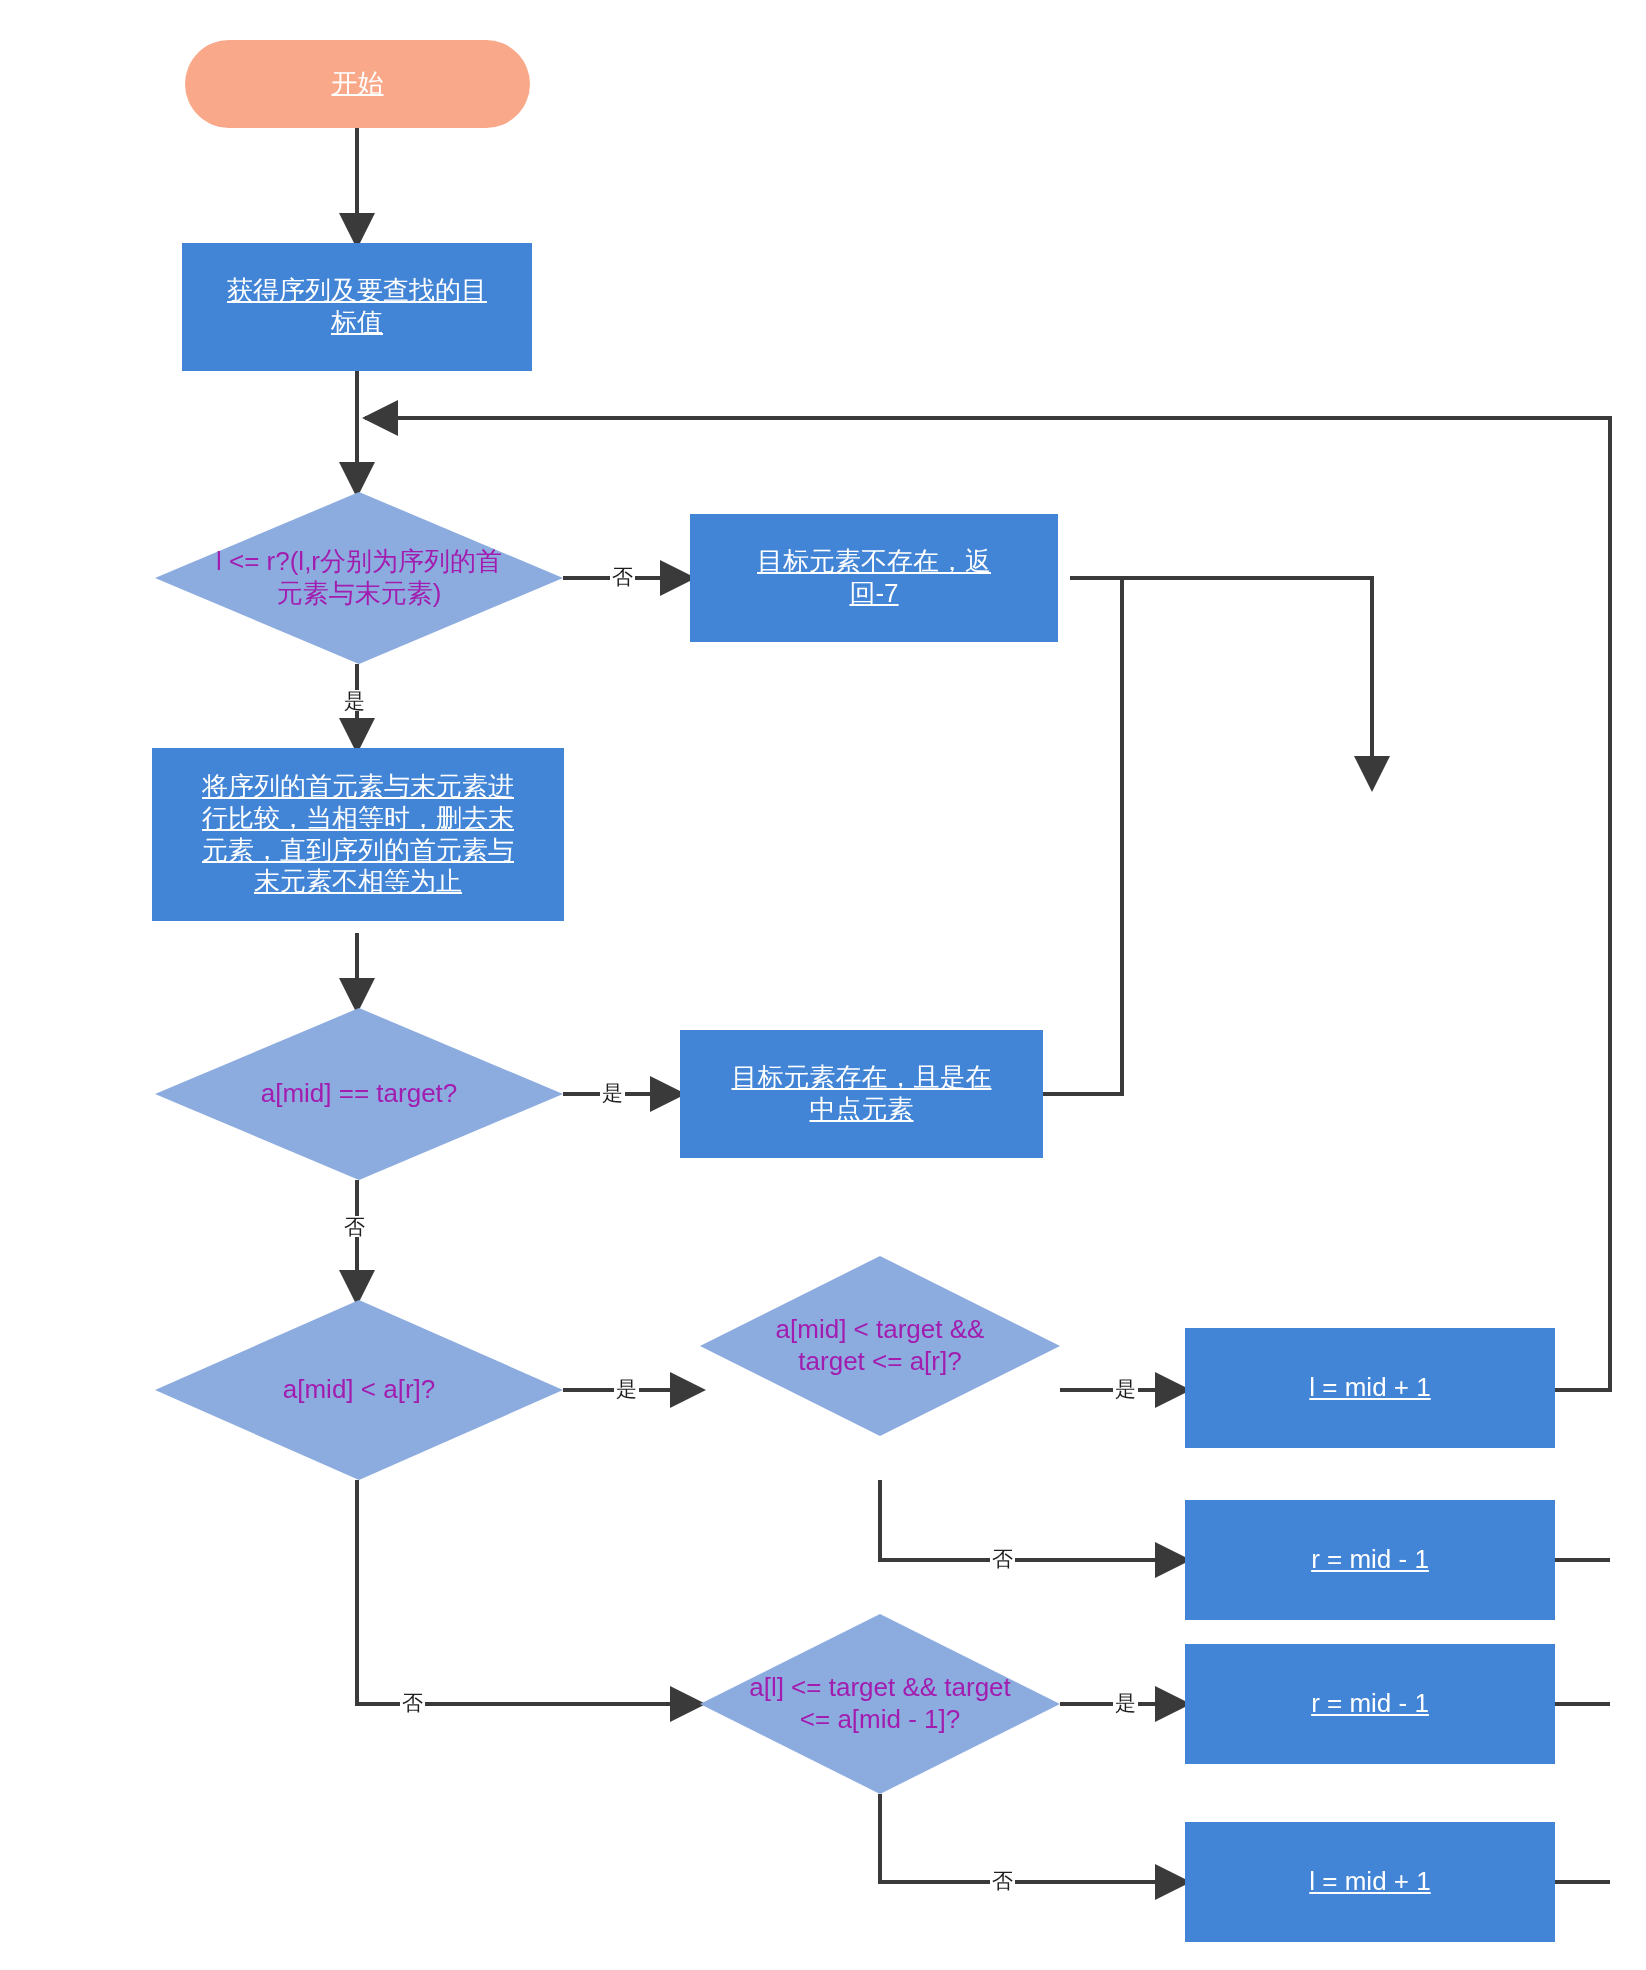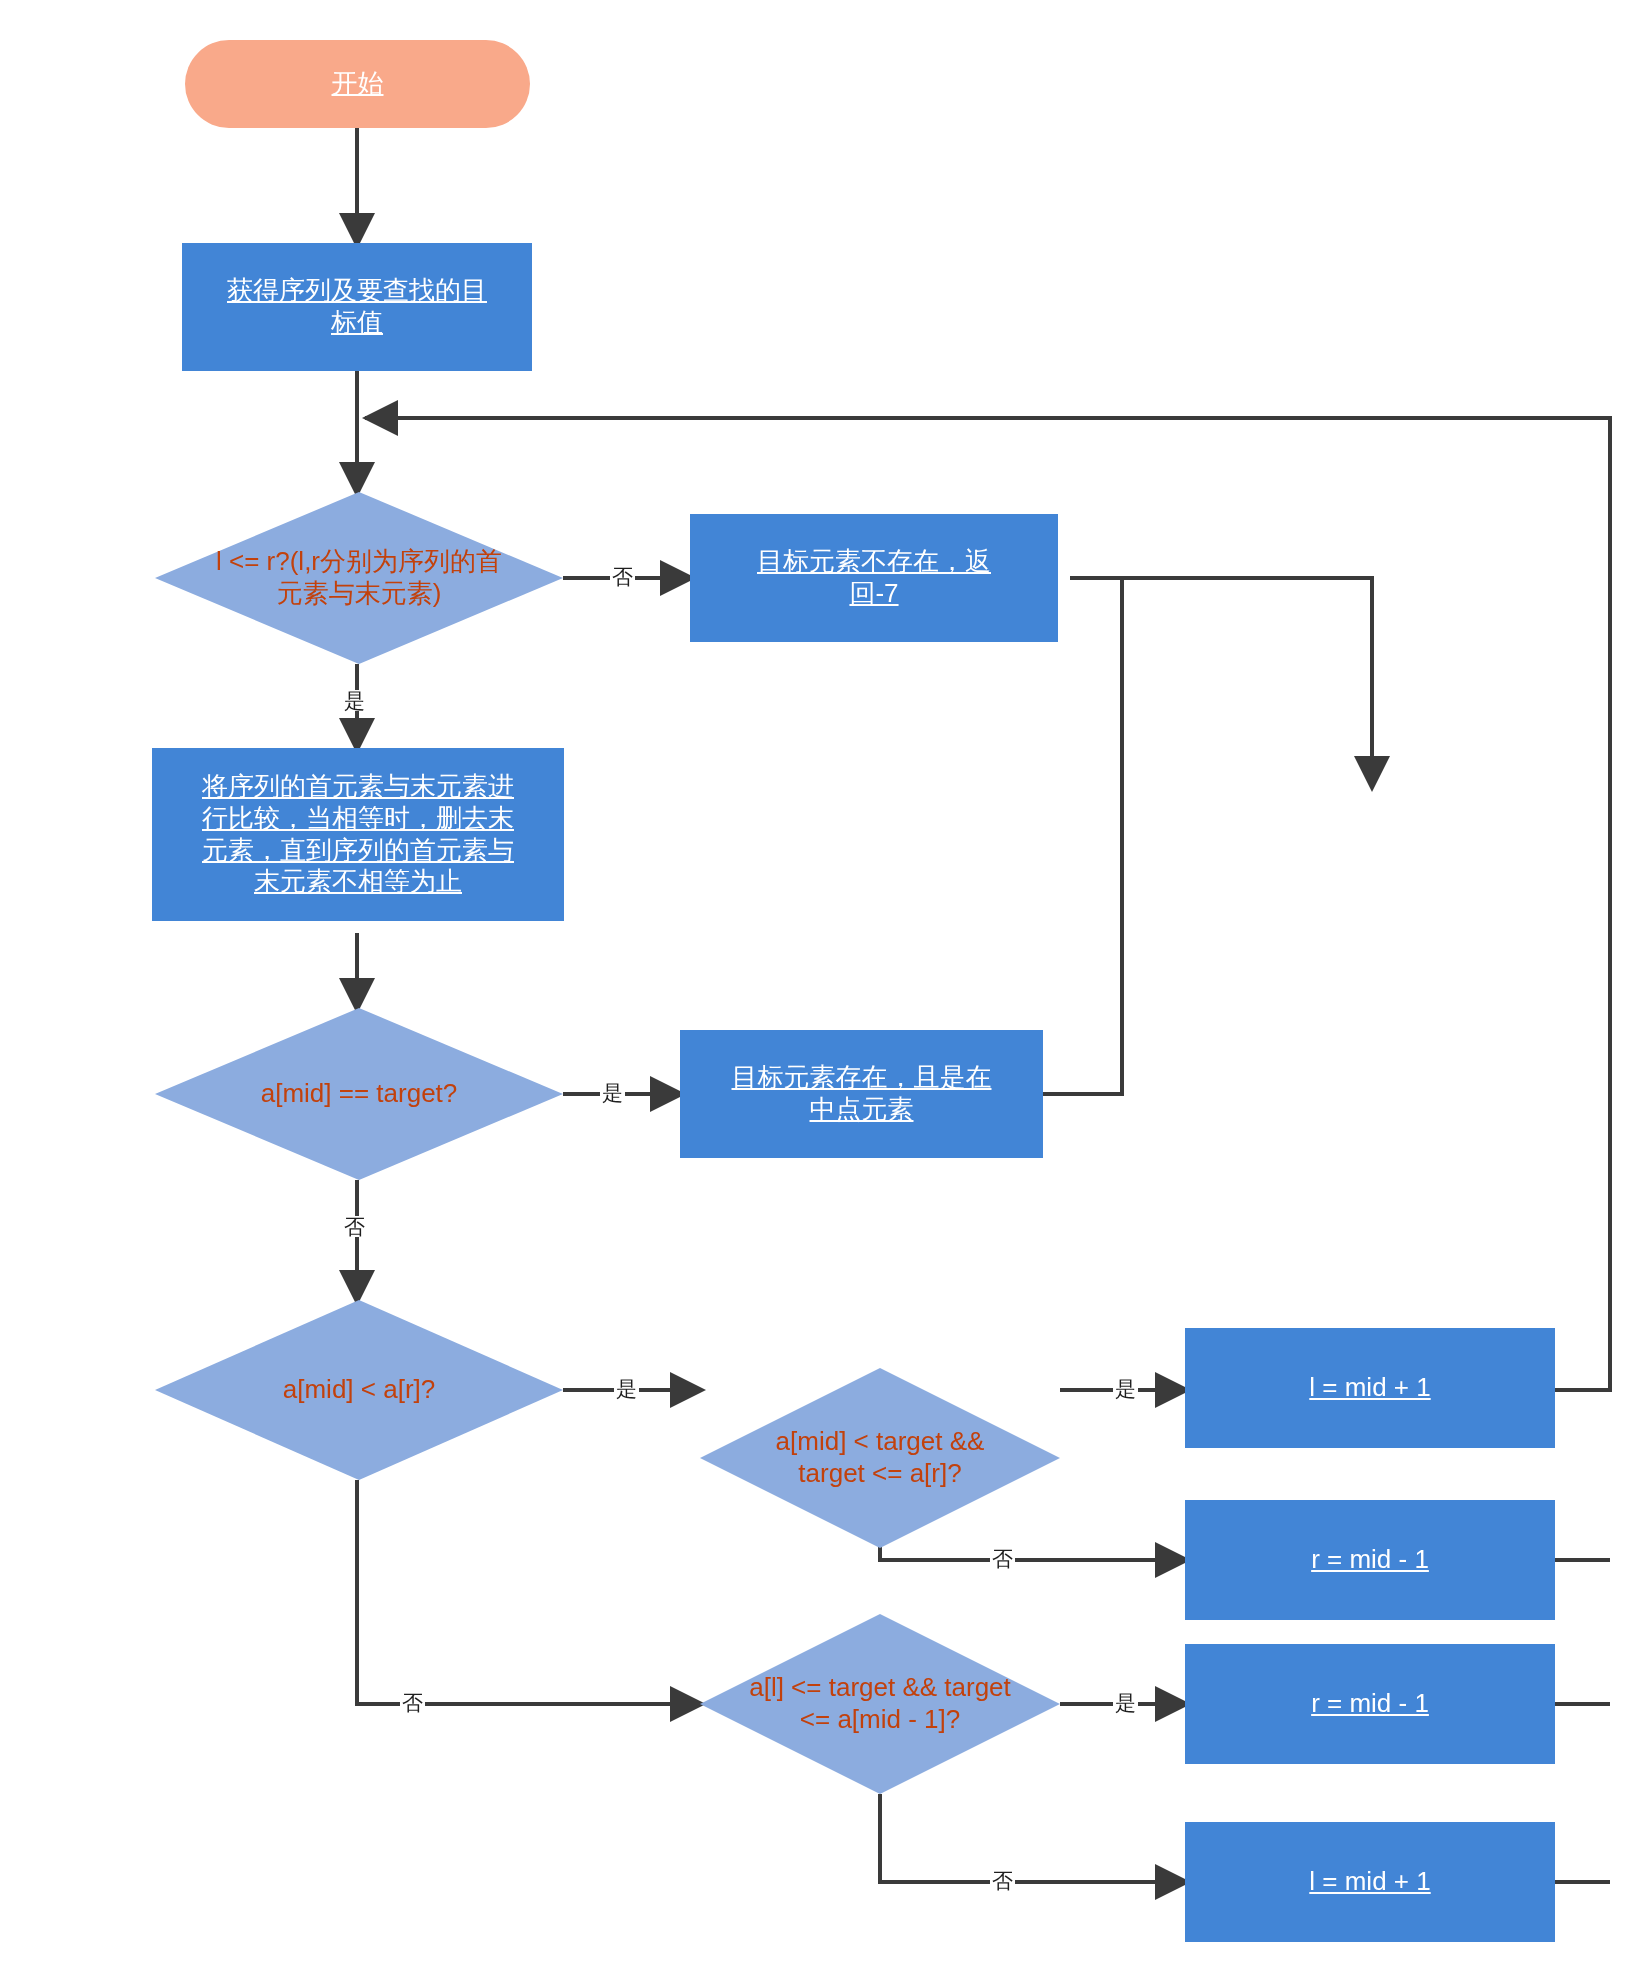--- a/index.html
+++ b/index.html
@@ -66,21 +66,21 @@
   .decision-label {
     position: absolute;
     left: 0;
     top: 0;
     width: 100%;
     height: 100%;
     display: flex;
     align-items: center;
     justify-content: center;
     text-align: center;
-    color: #c2410c;
+    color: #a21caf;
     font-size: 26px;
     line-height: 1.22;
     white-space: pre-line;
     overflow: visible;
   }
   .decision-label.clipped {
     width: 118%;
     left: -9%;
   }
   .edge-label {
@@ -182,21 +182,21 @@
   <div class="node process" style="left:680px; top:1030px; width:363px; height:128px;">
     <span class="nl">目标元素存在，且是在
 中点元素</span>
   </div>
 
   <div class="decision-wrap" style="left:155px; top:1300px; width:408px; height:180px;">
     <div class="decision-shape"></div>
     <div class="decision-label">a[mid] &lt; a[r]?</div>
   </div>
 
-  <div class="decision-wrap" style="left:700px; top:1368px; width:360px; height:180px;text-decoration:underline;">
+  <div class="decision-wrap" style="left:700px; top:1256px; width:360px; height:180px;text-decoration:underline;">
     <div class="decision-shape"></div>
     <div class="decision-label">a[mid] &lt; target &amp;&amp;
 target &lt;= a[r]?</div>
   </div>
 
   <div class="decision-wrap" style="left:700px; top:1614px; width:360px; height:180px;">
     <div class="decision-shape"></div>
     <div class="decision-label clipped">a[l] &lt;= target &amp;&amp; target
 &lt;= a[mid - 1]?</div>
   </div>

